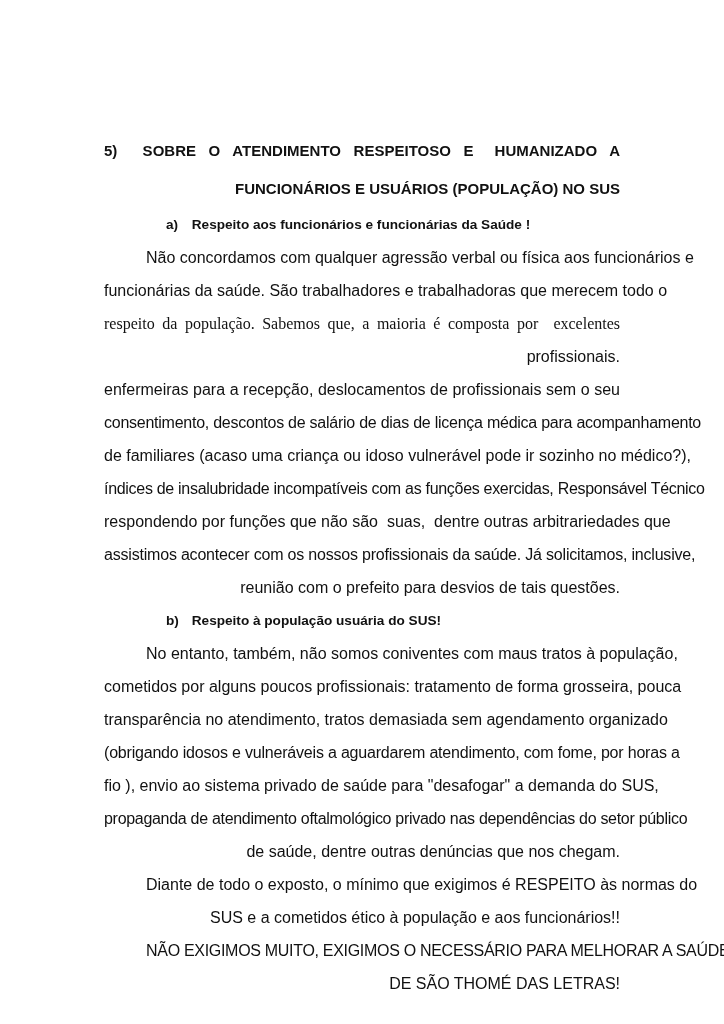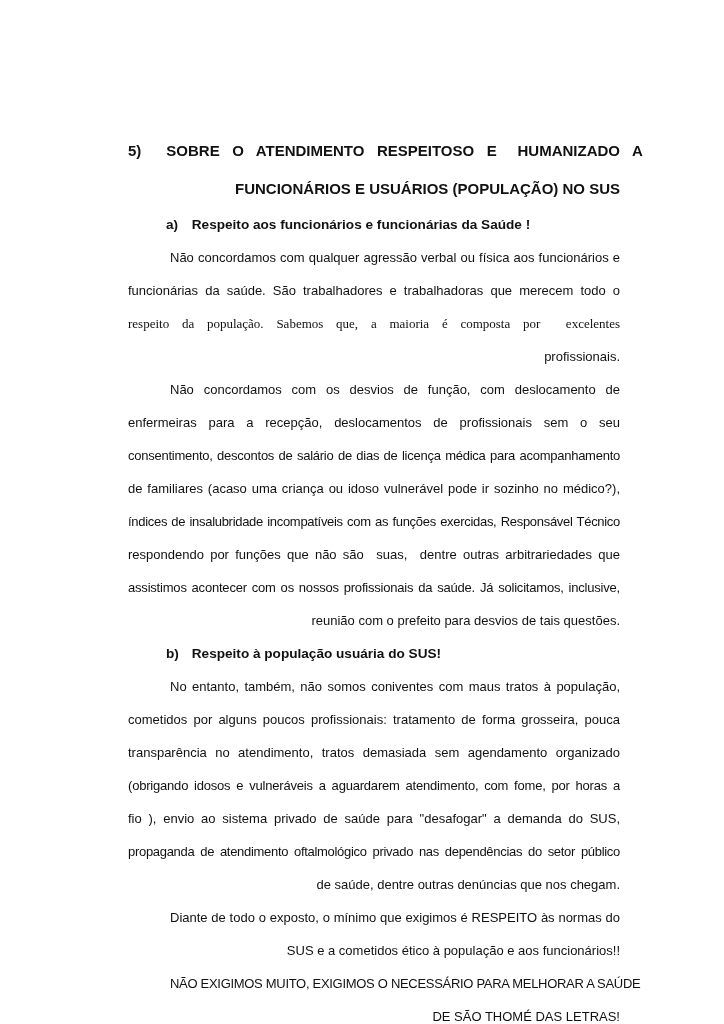--- a/index.html
+++ b/index.html
@@ -1,20 +1,20 @@
 <!DOCTYPE html>
 <html><head>
 <meta charset="utf-8">
 <style>
   html, body { margin: 0; padding: 0; background: #ffffff; }
   body { width: 724px; height: 1024px; position: relative; overflow: hidden;
          font-family: "Liberation Sans", sans-serif; color: #111; }
   .page { position: absolute; left: 104px; top: 132px; width: 516px; }
-  .line { height: 33px; line-height: 33px; font-size: 13px; white-space: nowrap; }
-  .j { text-align: justify; text-align-last: justify; margin-left: 24px; }
+  .line { height: 33px; line-height: 33px; font-size: 16px; white-space: nowrap; }
+  .j { text-align: justify; text-align-last: justify; }
   .l { text-align: right; }
   .ind { padding-left: 42px; }
   .b { font-weight: normal; }
   .h { font-size: 15px; font-weight: bold; height: 38px; line-height: 38px; }
   .sub { padding-left: 62px; font-weight: bold; font-size: 13.6px; }
   .sub .lbl { display: inline-block; width: 22px; }
 </style>
 </head>
 <body>
 
@@ -28,21 +28,20 @@
   </div>
 
   <div>
     <div class="line j ind">Não concordamos com qualquer agressão verbal ou física aos funcionários e</div>
     <div class="line j">funcionárias da saúde. São trabalhadores e trabalhadoras que merecem todo o</div>
     <div class="line j" style="white-space:pre;font-family:Liberation Serif, serif;">respeito da população. Sabemos que, a maioria é composta por  excelentes</div>
     <div class="line l">profissionais.</div>
   </div>
 
   <div>
-    <div class="line j ind">Não concordamos com os desvios de função, com deslocamento de</div>
     <div class="line j">enfermeiras para a recepção, deslocamentos de profissionais sem o seu</div>
     <div class="line j" style="letter-spacing:-0.25px;">consentimento, descontos de salário de dias de licença médica para acompanhamento</div>
     <div class="line j">de familiares (acaso uma criança ou idoso vulnerável pode ir sozinho no médico?),</div>
     <div class="line j" style="letter-spacing:-0.3px;">índices de insalubridade incompatíveis com as funções exercidas, Responsável Técnico</div>
     <div class="line j" style="white-space:pre;">respondendo por funções que não são  suas,  dentre outras arbitrariedades que</div>
     <div class="line j" style="letter-spacing:-0.2px;">assistimos acontecer com os nossos profissionais da saúde. Já solicitamos, inclusive,</div>
     <div class="line l">reunião com o prefeito para desvios de tais questões.</div>
   </div>
 
   <div class="line sub">

